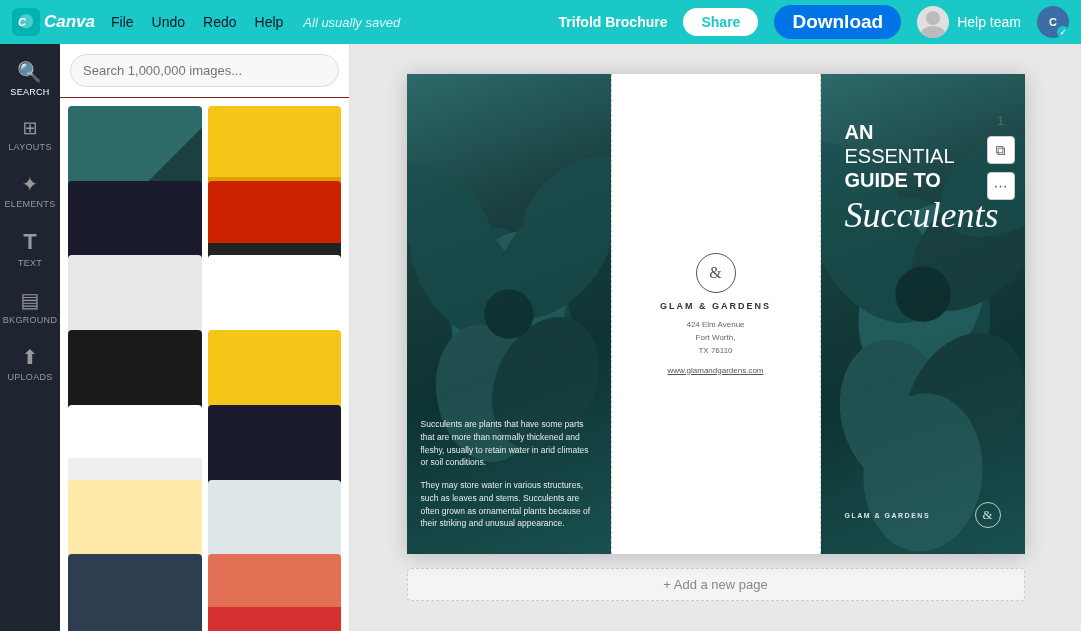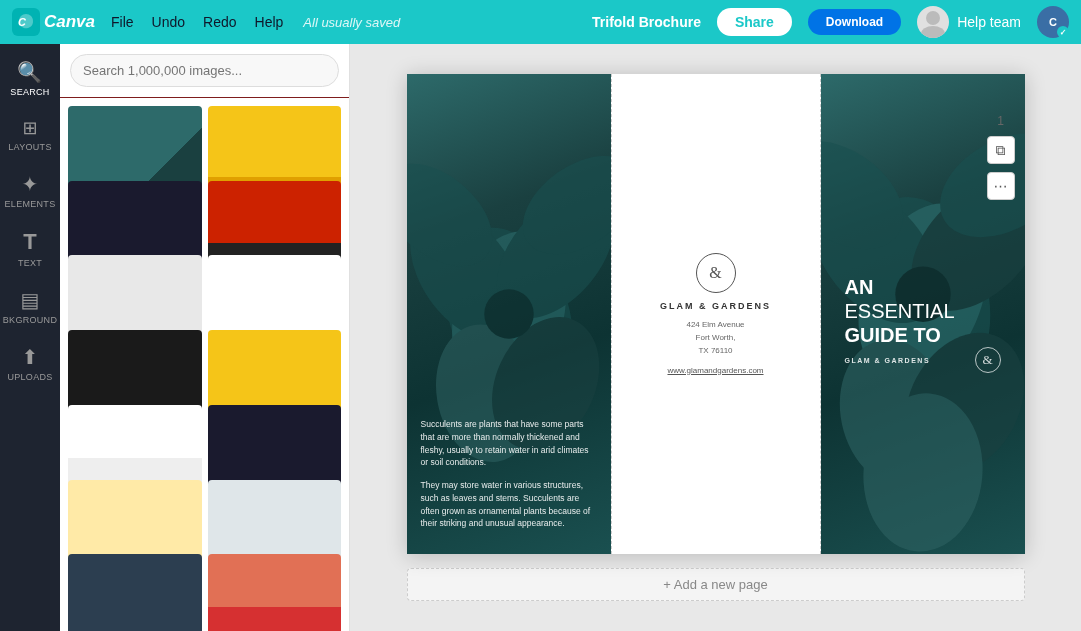--- a/index.html
+++ b/index.html
@@ -38,21 +38,21 @@
     .header-spacer { flex: 1; }
     .header-doc-title {
       color: white; font-size: 14px; font-weight: 600;
     }
     .header-share-btn {
       background: white; color: #1bc8c8; border: none; border-radius: 20px;
       padding: 6px 18px; font-size: 14px; font-weight: 600; cursor: pointer;
     }
     .header-download-btn {
       background: #0073e6; color: white; border: none; border-radius: 20px;
-      padding: 6px 18px; font-size: 12px; font-weight: 600; cursor: pointer;
+      padding: 6px 18px; font-size: 19px; font-weight: 600; cursor: pointer;
     }
     .header-team-btn {
       display: flex; align-items: center; gap: 8px;
       background: transparent; border: none; color: white; cursor: pointer;
       font-size: 14px; font-weight: 500;
     }
     .team-avatar {
       width: 32px; height: 32px; border-radius: 50%; background: #e0e0e0;
       overflow: hidden; display: flex; align-items: center; justify-content: center;
     }
@@ -506,25 +506,26 @@
               <ellipse cx="55" cy="180" rx="50" ry="80" fill="#1a5050" transform="rotate(-40 55 180)"></ellipse>
               <ellipse cx="158" cy="170" rx="50" ry="80" fill="#1a4040" transform="rotate(45 158 170)"></ellipse>
               <ellipse cx="75" cy="340" rx="55" ry="75" fill="#2d6060" transform="rotate(-12 75 340)"></ellipse>
               <ellipse cx="145" cy="330" rx="55" ry="75" fill="#1a4040" transform="rotate(28 145 330)"></ellipse>
               <ellipse cx="20" cy="120" rx="45" ry="70" fill="#1a5050" transform="rotate(-55 20 120)"></ellipse>
               <ellipse cx="185" cy="110" rx="45" ry="70" fill="#1a5050" transform="rotate(60 185 110)"></ellipse>
               <ellipse cx="103" cy="400" rx="60" ry="80" fill="#2d6060" transform="rotate(5 103 400)"></ellipse>
               <circle cx="103" cy="220" r="28" fill="#0d2a2a"></circle>
             </g>
           </svg>
-          <div class="panel-overlay-content" style="position:relative;z-index:2;height:100%;display:flex;flex-direction:column;justify-content:center;padding:12px 10px;">
+          <div class="panel-overlay-content" style="position:relative;z-index:2;height:100%;display:flex;flex-direction:column;justify-content:space-between;padding:12px 10px;">
             <div style="margin-top:20px;">
               <div style="font-size:20px; font-weight:900; color:white; text-transform:uppercase; line-height:1.2;">AN</div>
               <div style="font-size:20px; font-weight:400; color:white; text-transform:uppercase; line-height:1.2;">ESSENTIAL</div>
               <div style="font-size:20px; font-weight:900; color:white; text-transform:uppercase; line-height:1.2;">GUIDE TO</div>
+              <div style="font-family:Georgia,serif; font-style:italic; font-size:36px; color:white; font-weight:400; line-height:1.1; margin-top:4px;">Succulents</div>
             </div>
             <div class="right-footer">
               <div style="font-size:7px; letter-spacing:1.5px; color:rgba(255,255,255,0.85); text-transform:uppercase; font-weight:600;">GLAM &amp; GARDENS</div>
               <div style="width:26px;height:26px;border-radius:50%;border:1.5px solid rgba(255,255,255,0.7);display:flex;align-items:center;justify-content:center;font-size:13px;color:rgba(255,255,255,0.8);font-family:Georgia,serif;">&amp;</div>
             </div>
           </div>
         </div>
 
       </div>
 

